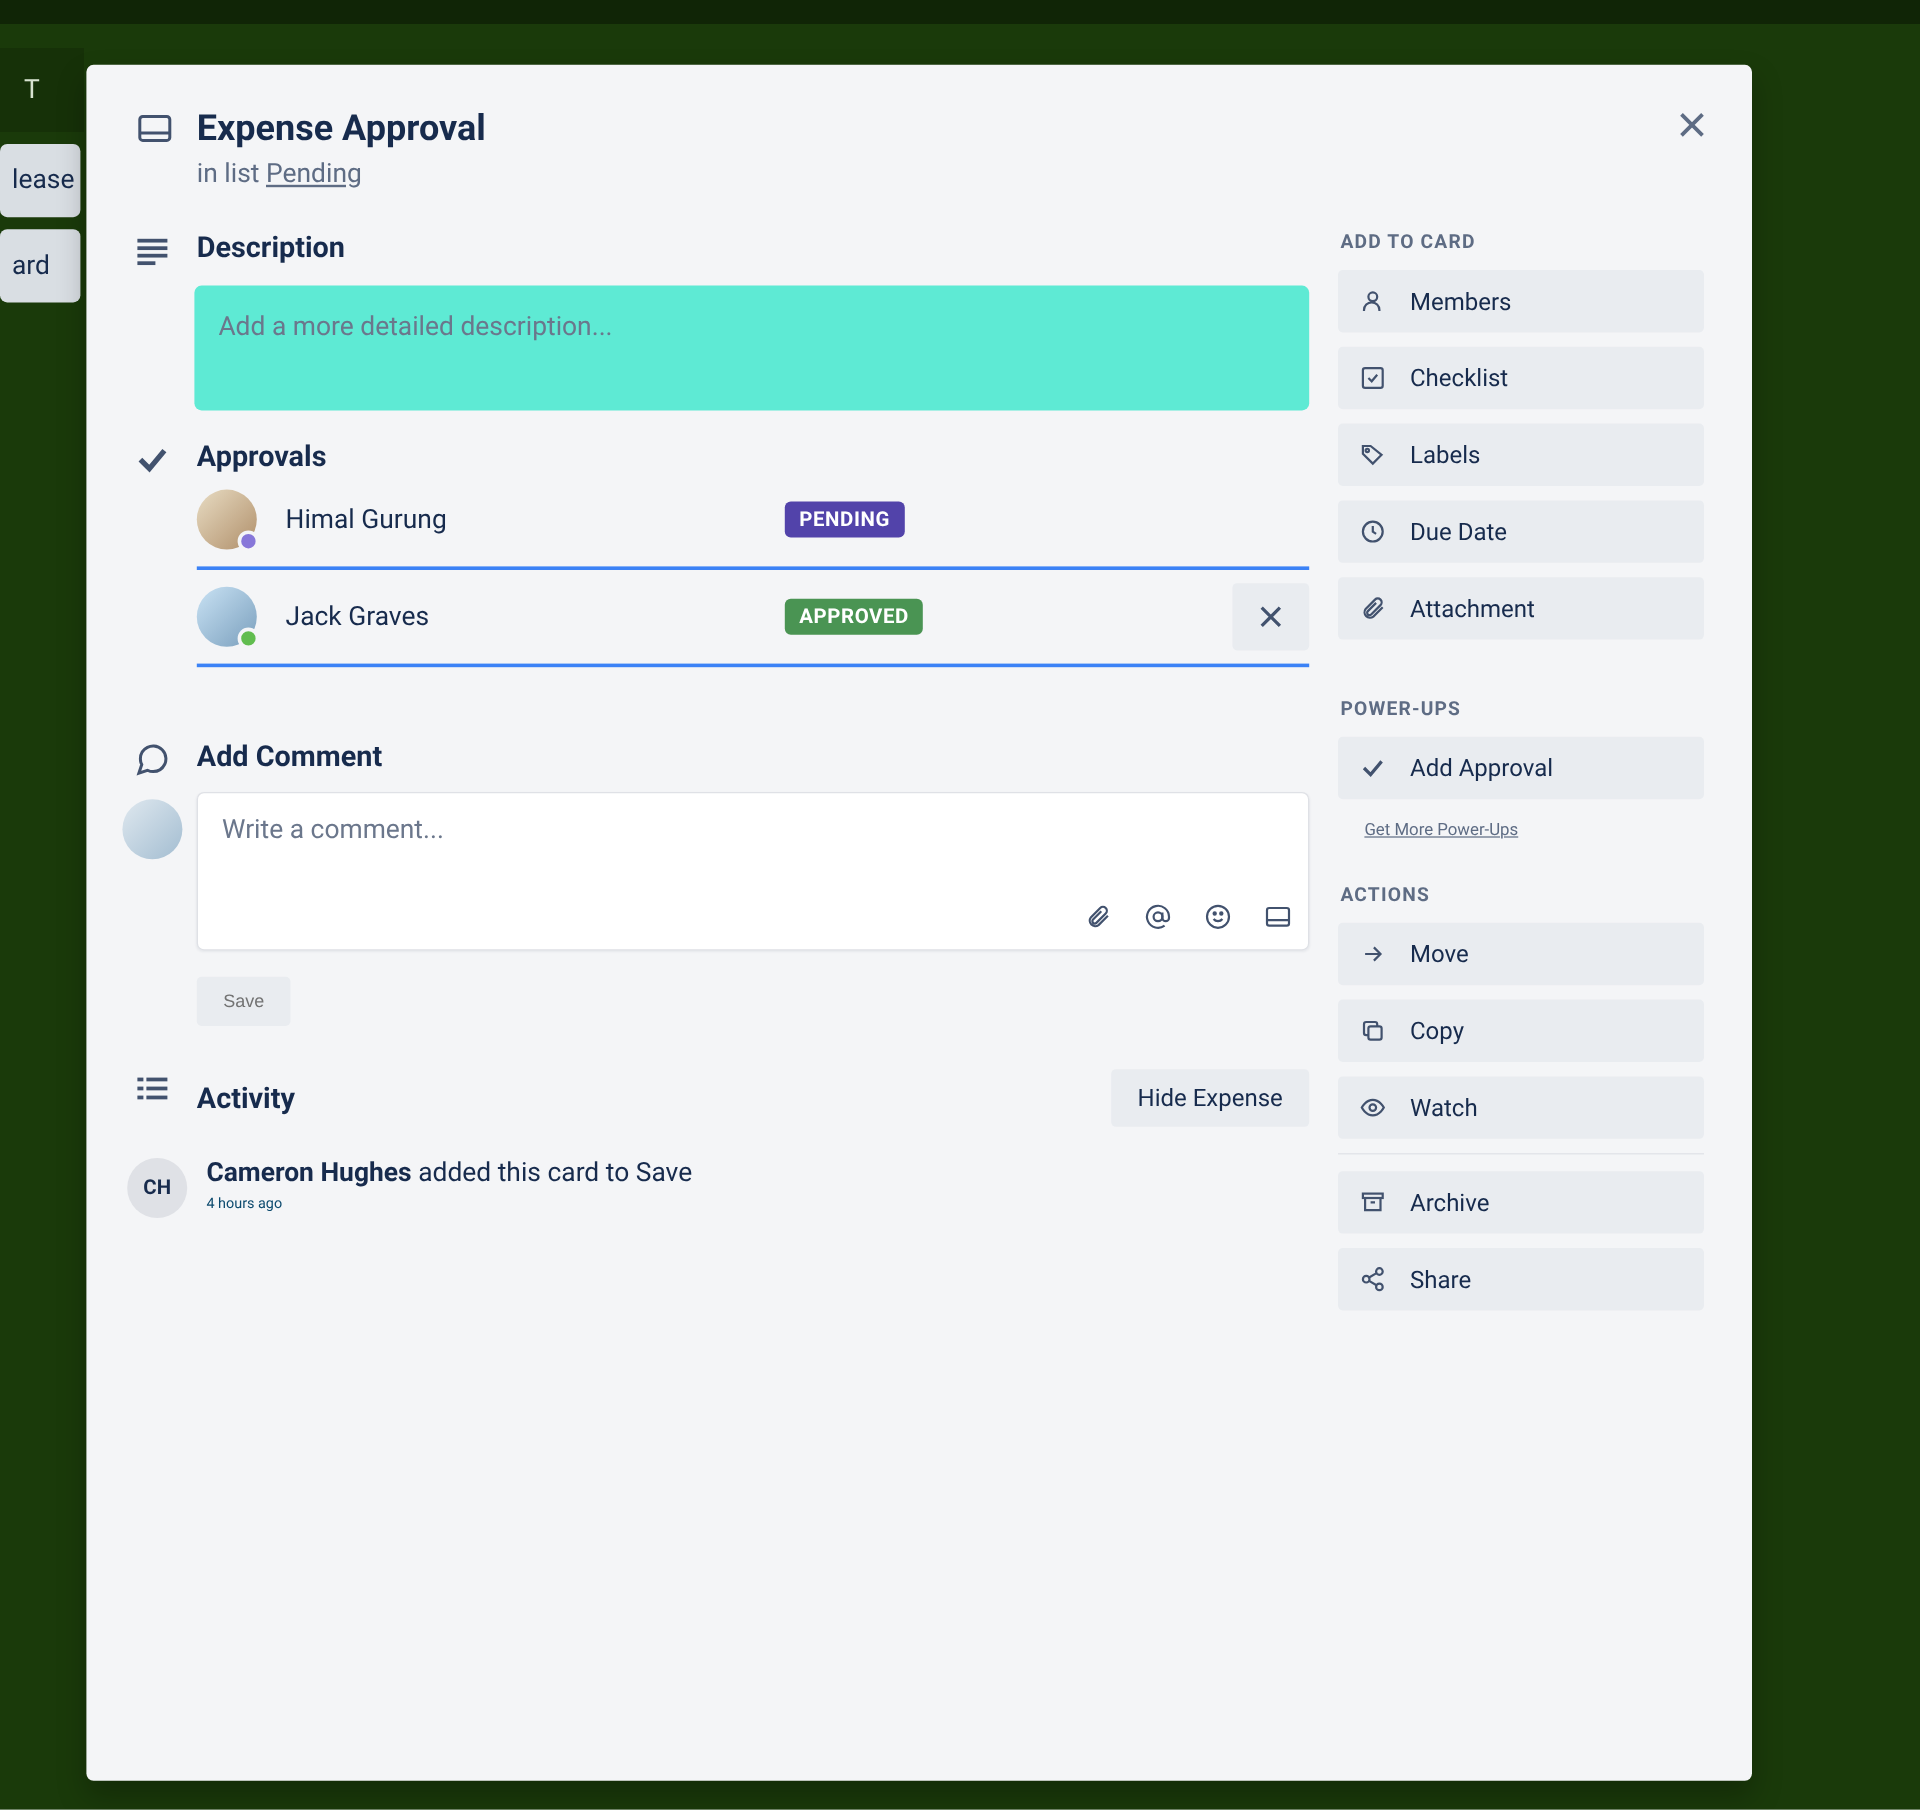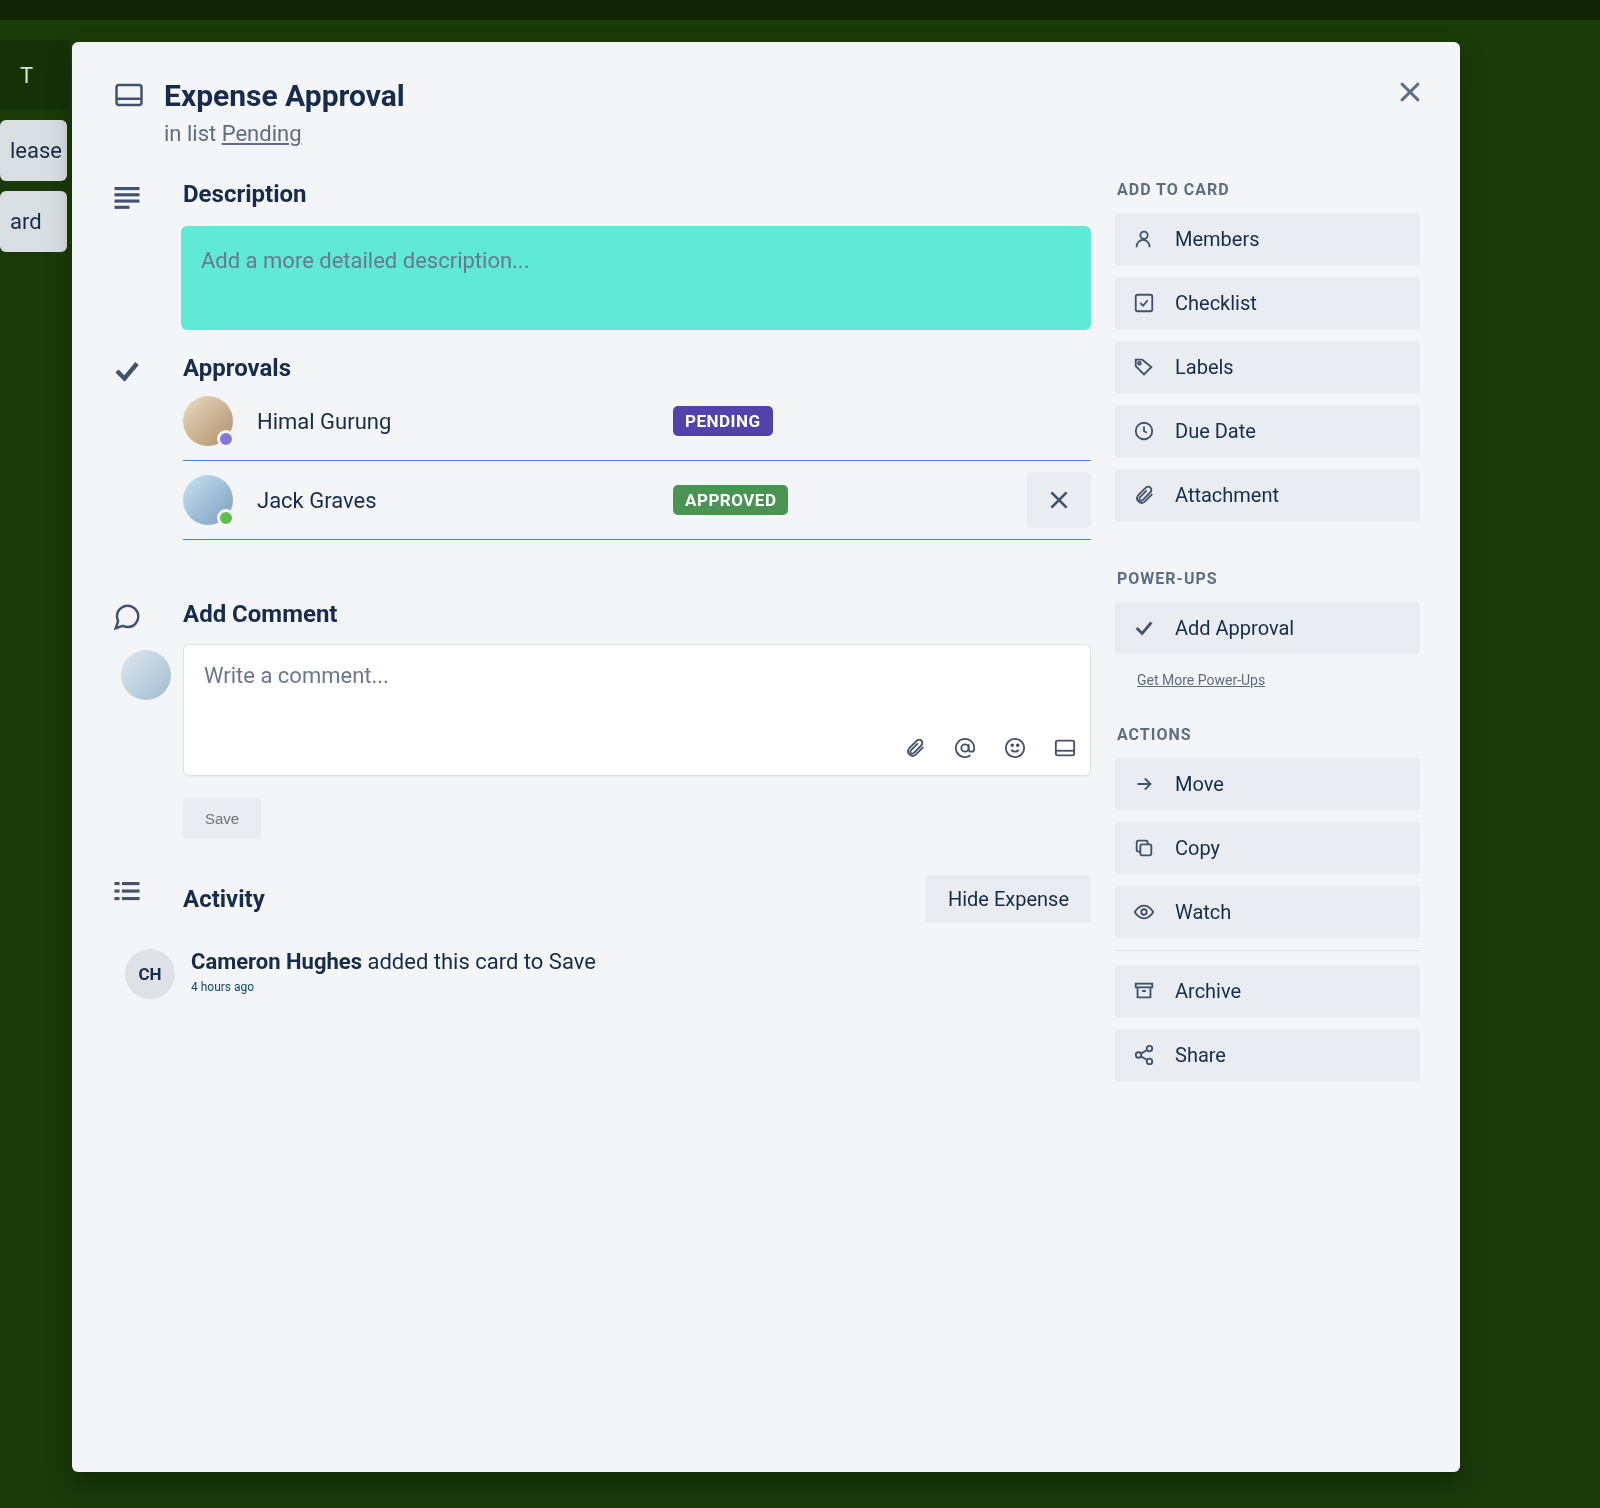--- a/index.html
+++ b/index.html
@@ -35,21 +35,21 @@
     color: #172b4d;
     font-size: 22px;
     padding: 18px 10px;
     margin-top: 10px;
     width: 67px;
     overflow: hidden;
     white-space: nowrap;
   }
   .modal {
     position: absolute;
-    left: 72px; top: 42px;
+    left: 72px; top: 54px;
     width: 1388px;
     height: 1430px;
     background: #f4f5f7;
     border-radius: 6px;
     box-shadow: 0 12px 24px rgba(0,0,0,0.25);
     color: #172b4d;
     padding: 36px 40px 30px 40px;
   }
   .close-x {
     position: absolute; right: 22px; top: 22px;
@@ -66,21 +66,21 @@
   .card-title { font-size: 30px; font-weight: 700; color:#172b4d; }
   .in-list { margin-top: 8px; color:#5e6c84; font-size: 22px; }
   .in-list a { color:#5e6c84; text-decoration: underline; }
   .columns {
     display: flex;
     margin-top: 34px;
   }
   .main-col { flex: 1; min-width: 0; padding-right: 24px; }
   .side-col { width: 305px; }
 
-  .section { display: flex; margin-bottom: 24px; gap: 19px; }
+  .section { display: flex; margin-bottom: 24px; }
   .section-icon { width: 52px; color:#42526e; padding-top: 2px; }
   .section-icon svg { width: 30px; height: 30px; }
   .section-body { flex: 1; }
   .section-title { font-size: 24px; font-weight: 700; color:#172b4d; }
 
   .desc-box {
     margin-top: 18px;
     background: #5eead4;
     border-radius: 6px;
     padding: 22px 20px;
@@ -97,21 +97,21 @@
     color: #5e6c84;
     font-weight: 600;
     padding: 10px 0 8px 0;
     border-bottom: 1px solid #c1c7d0;
   }
   .col-name { width: 490px; }
   .col-status { flex:1; }
   .sort-carets { font-size: 12px; opacity:.6; margin-left:3px; letter-spacing:-2px; }
   .approval-row {
     display: flex; align-items: center;
-    border-bottom: 1px solid #3b82f6;
+    border-bottom: 3px solid #3b82f6;
     padding: 14px 0;
     position: relative;
   }
   .avatar {
     width: 50px; height: 50px; border-radius: 50%;
     background: linear-gradient(135deg,#e8dcc3,#b08f6a);
     position: relative;
     margin-right: 24px;
   }
   .avatar.v2 { background: linear-gradient(135deg,#c9e2f4,#7a9fbd); }

